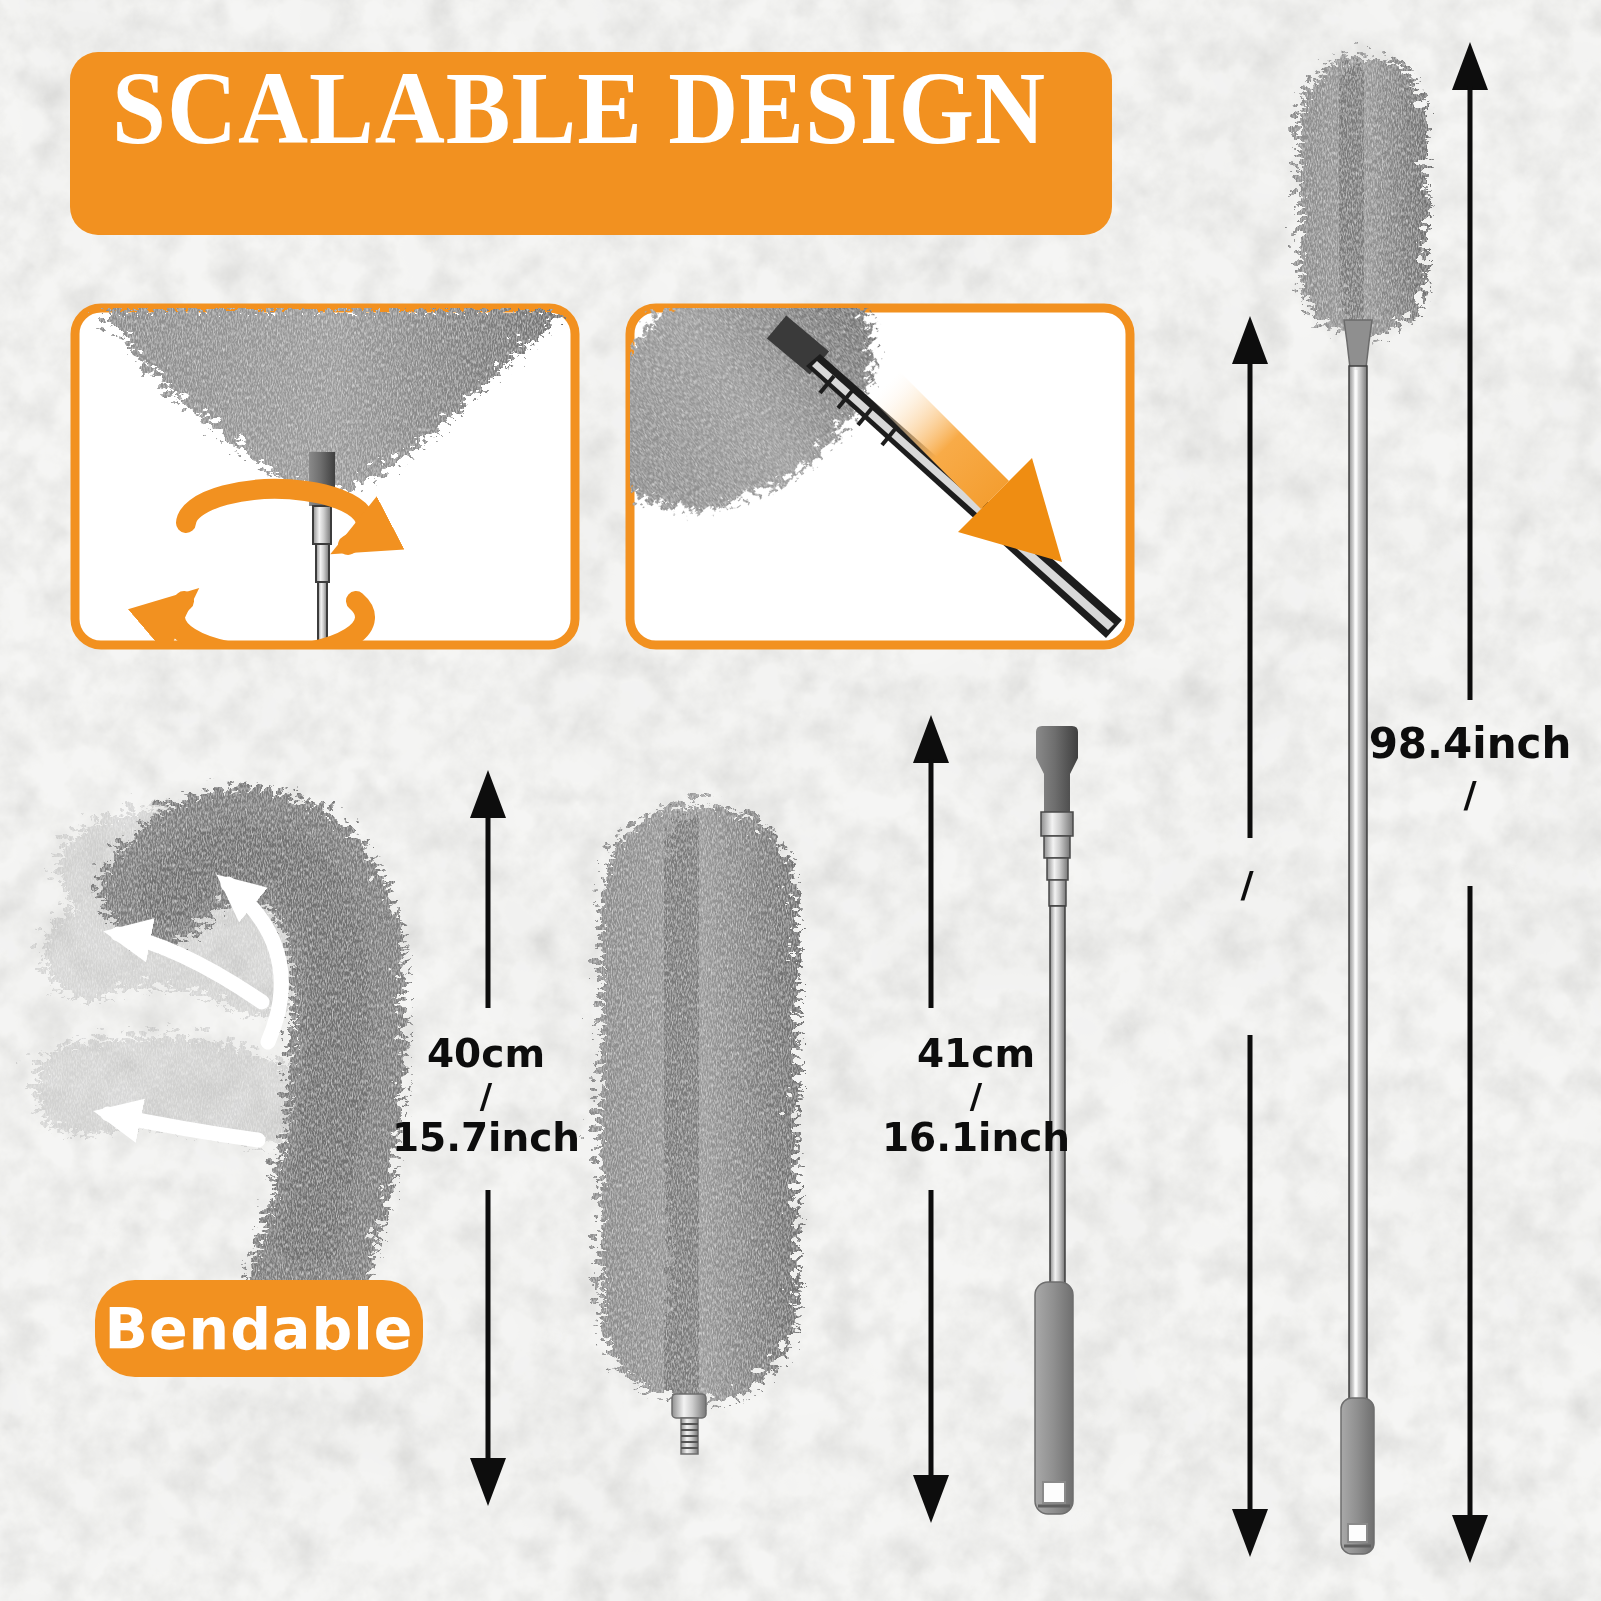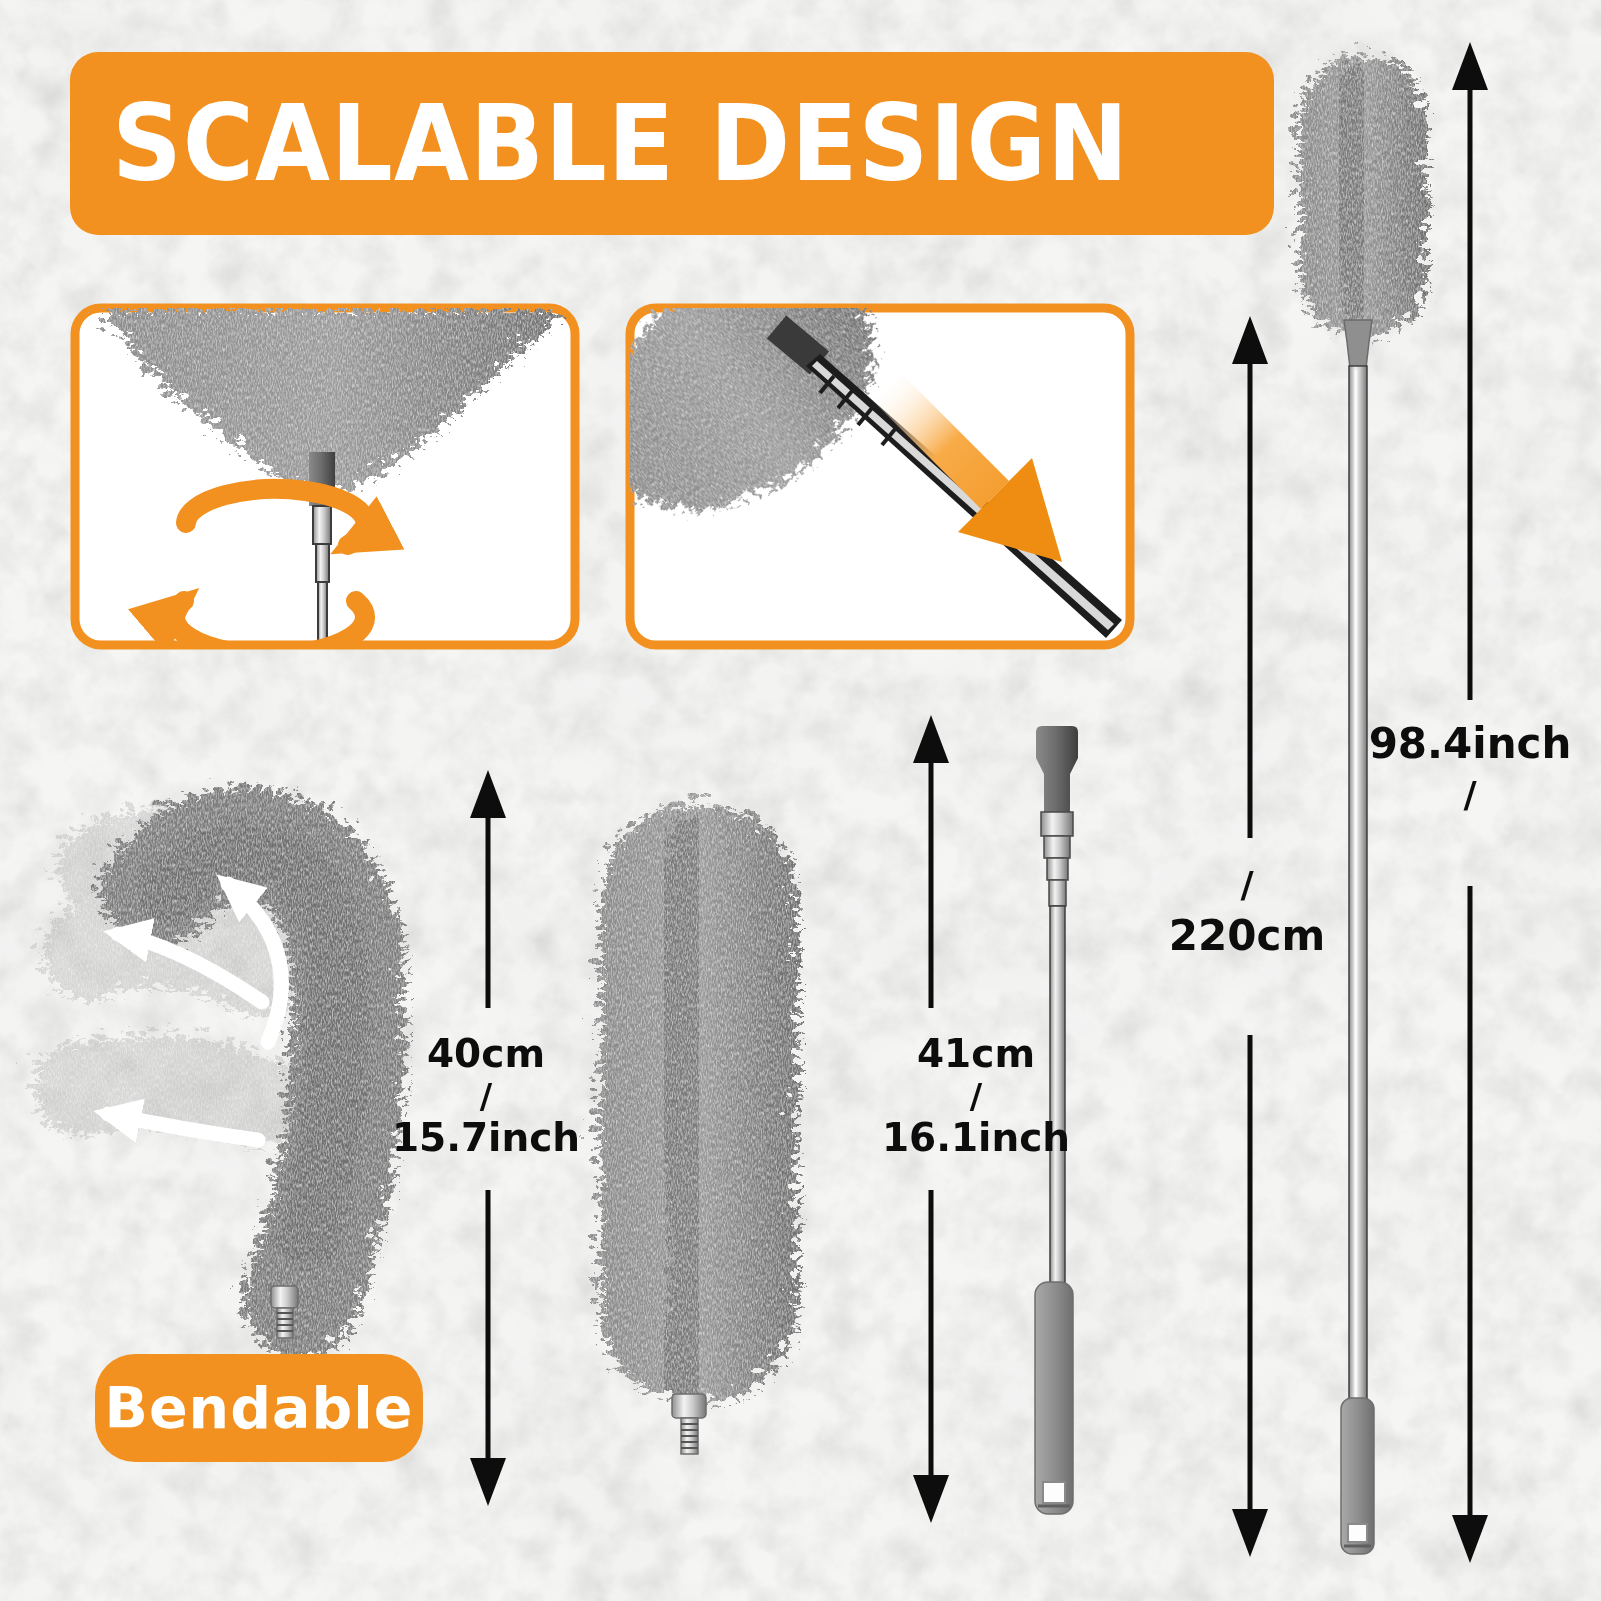--- a/index.html
+++ b/index.html
@@ -1,23 +1,23 @@
 <!DOCTYPE html>
 <html><head>
 <meta charset="utf-8">
 <style>
   html,body{margin:0;padding:0;}
   body{width:1601px;height:1601px;position:relative;overflow:hidden;
        font-family:"DejaVu Sans","Liberation Sans",sans-serif;background:#e7e6e3;}
   #art{position:absolute;left:0;top:0;width:1601px;height:1601px;display:block;}
-  .banner{position:absolute;left:70px;top:52px;width:1204px;height:183px;
-          background:var(--accent);border-radius:28px;display:flex;align-items:center;}
+  .banner{position:absolute;left:70px;top:52px;width:1042px;height:183px;
+          background:var(--accent);border-radius:28px;display:flex;align-items:flex-start;font-family:Liberation Serif, serif;}
   .banner span{color:#fff;font-weight:bold;font-size:97px;letter-spacing:1px;
                padding-left:42px;white-space:nowrap;transform:scaleY(1.08);}
-  .pill{position:absolute;left:95px;top:1354px;width:328px;height:108px;
+  .pill{position:absolute;left:95px;top:1280px;width:328px;height:97px;
         background:var(--accent);border-radius:40px;display:flex;align-items:center;justify-content:center;}
   .pill span{color:#fff;font-weight:bold;font-size:57px;letter-spacing:1px;}
   .measure{position:absolute;transform:translateX(-50%);text-align:center;
            color:#0d0d0d;font-weight:bold;white-space:nowrap;}
   .m-sm .ln{font-size:39px;line-height:44px;}
   .m-sm .sl{font-size:34px;line-height:40px;}
   .m-lg .ln{font-size:42px;line-height:52px;text-align:center;}
   .m-lg .sl{font-size:36px;line-height:50px;}
 </style>
 </head>
@@ -219,21 +219,20 @@
 </div>
 
 <div class="measure m-sm" style="left:976px;top:1032px">
   <div class="ln">41cm</div>
   <div class="sl">/</div>
   <div class="ln">16.1inch</div>
 </div>
 
 <div class="measure m-lg" style="left:1247px;top:860px">
   <div class="sl">/</div>
-  <div class="ln">220cm</div>
 </div>
 
 <div class="measure m-lg" style="left:1470px;top:718px">
   <div class="ln">98.4inch</div>
   <div class="sl">/</div>
 </div>
 
 <div class="pill" style="--accent:#F29120">
   <span>Bendable</span>
 </div>

